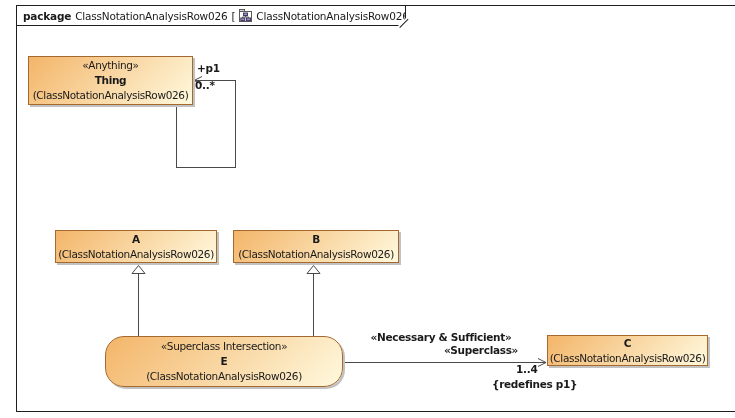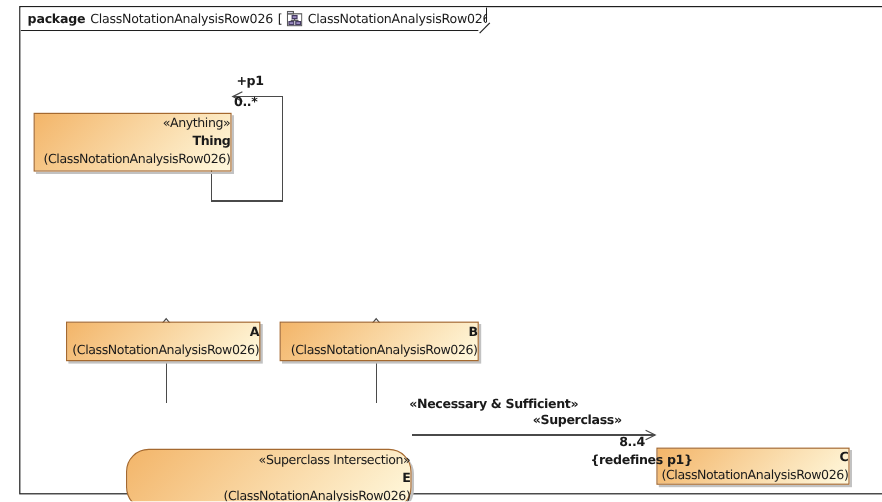--- a/index.html
+++ b/index.html
@@ -32,38 +32,37 @@
   .frame-tab-cut{
     position:absolute;left:380.5px;top:16.5px;width:11.5px;height:1px;
     background:var(--frame-border);transform:rotate(-45deg);
   }
   .diag-icon{flex:0 0 auto;}
   .cls{
     position:absolute;box-sizing:border-box;
     border:1px solid var(--box-border);
     background:linear-gradient(135deg,var(--box-fill-start) 0%,var(--box-fill-end) 100%);
     box-shadow:2px 2px 0 var(--shadow-color);
-    display:flex;flex-direction:column;justify-content:center;align-items:flex-end;
+    display:flex;flex-direction:column;justify-content:center;align-items:center;
     text-align:center;
-    margin-top:38px;
   }
   .cls-line{line-height:15px;white-space:nowrap;letter-spacing:-0.35px;}
   .cls-line.name{font-weight:bold;}
   .cls-thing{left:28px;top:56px;width:165px;height:49px;}
   .cls-a{left:55px;top:230px;width:162px;height:33px;}
   .cls-b{left:233px;top:230px;width:166px;height:33px;}
   .cls-e{left:105px;top:336px;width:238px;height:51px;border-radius:19px;}
   .cls-c{left:547px;top:335px;width:161px;height:31px;}
   .connectors{position:absolute;left:0;top:0;pointer-events:none;}
   .conn-line{stroke:var(--line-color);fill:none;stroke-width:1;}
   .gen-tri{fill:#ffffff;stroke:var(--line-color);stroke-width:1;}
   .lbl{position:absolute;white-space:nowrap;letter-spacing:-0.3px;line-height:13px;font-weight:bold;}
   .lbl-p1{left:197px;top:62px;}
   .lbl-mult-thing{left:195px;top:79px;}
-  .lbl-ns{left:341px;top:331px;width:200px;text-align:left;}
+  .lbl-ns{left:341px;top:331px;width:200px;text-align:center;}
   .lbl-restriction{left:381px;top:344px;width:200px;text-align:center;}
   .lbl-mult-ec{left:516px;top:363px;}
   .lbl-redefines{left:492px;top:378px;}
 </style>
 </head>
 <body>
 
 <div class="canvas">
 
   <div class="frame">
@@ -131,16 +130,16 @@
 
   <div class="cls cls-c">
     <div class="cls-line name">C</div>
     <div class="cls-line">(ClassNotationAnalysisRow026)</div>
   </div>
 
   <div class="lbl lbl-p1">+p1</div>
   <div class="lbl lbl-mult-thing">0..*</div>
   <div class="lbl lbl-ns">«Necessary &amp; Sufficient»</div>
   <div class="lbl lbl-restriction">«Superclass»</div>
-  <div class="lbl lbl-mult-ec">8..4</div>
+  <div class="lbl lbl-mult-ec">1..4</div>
   <div class="lbl lbl-redefines">{redefines p1}</div>
 
 </div>
 
 </body></html>

